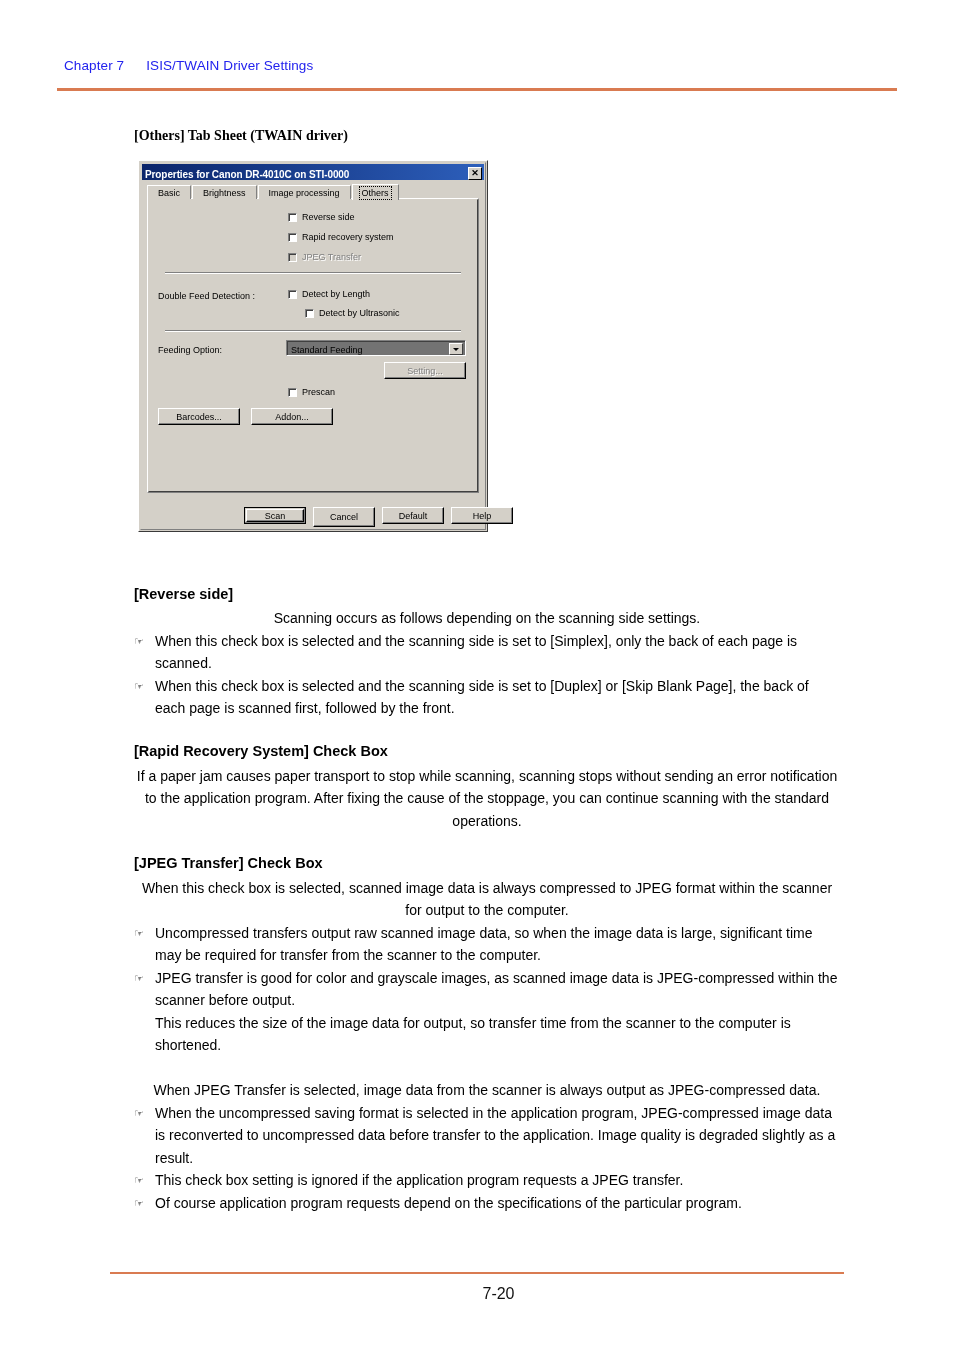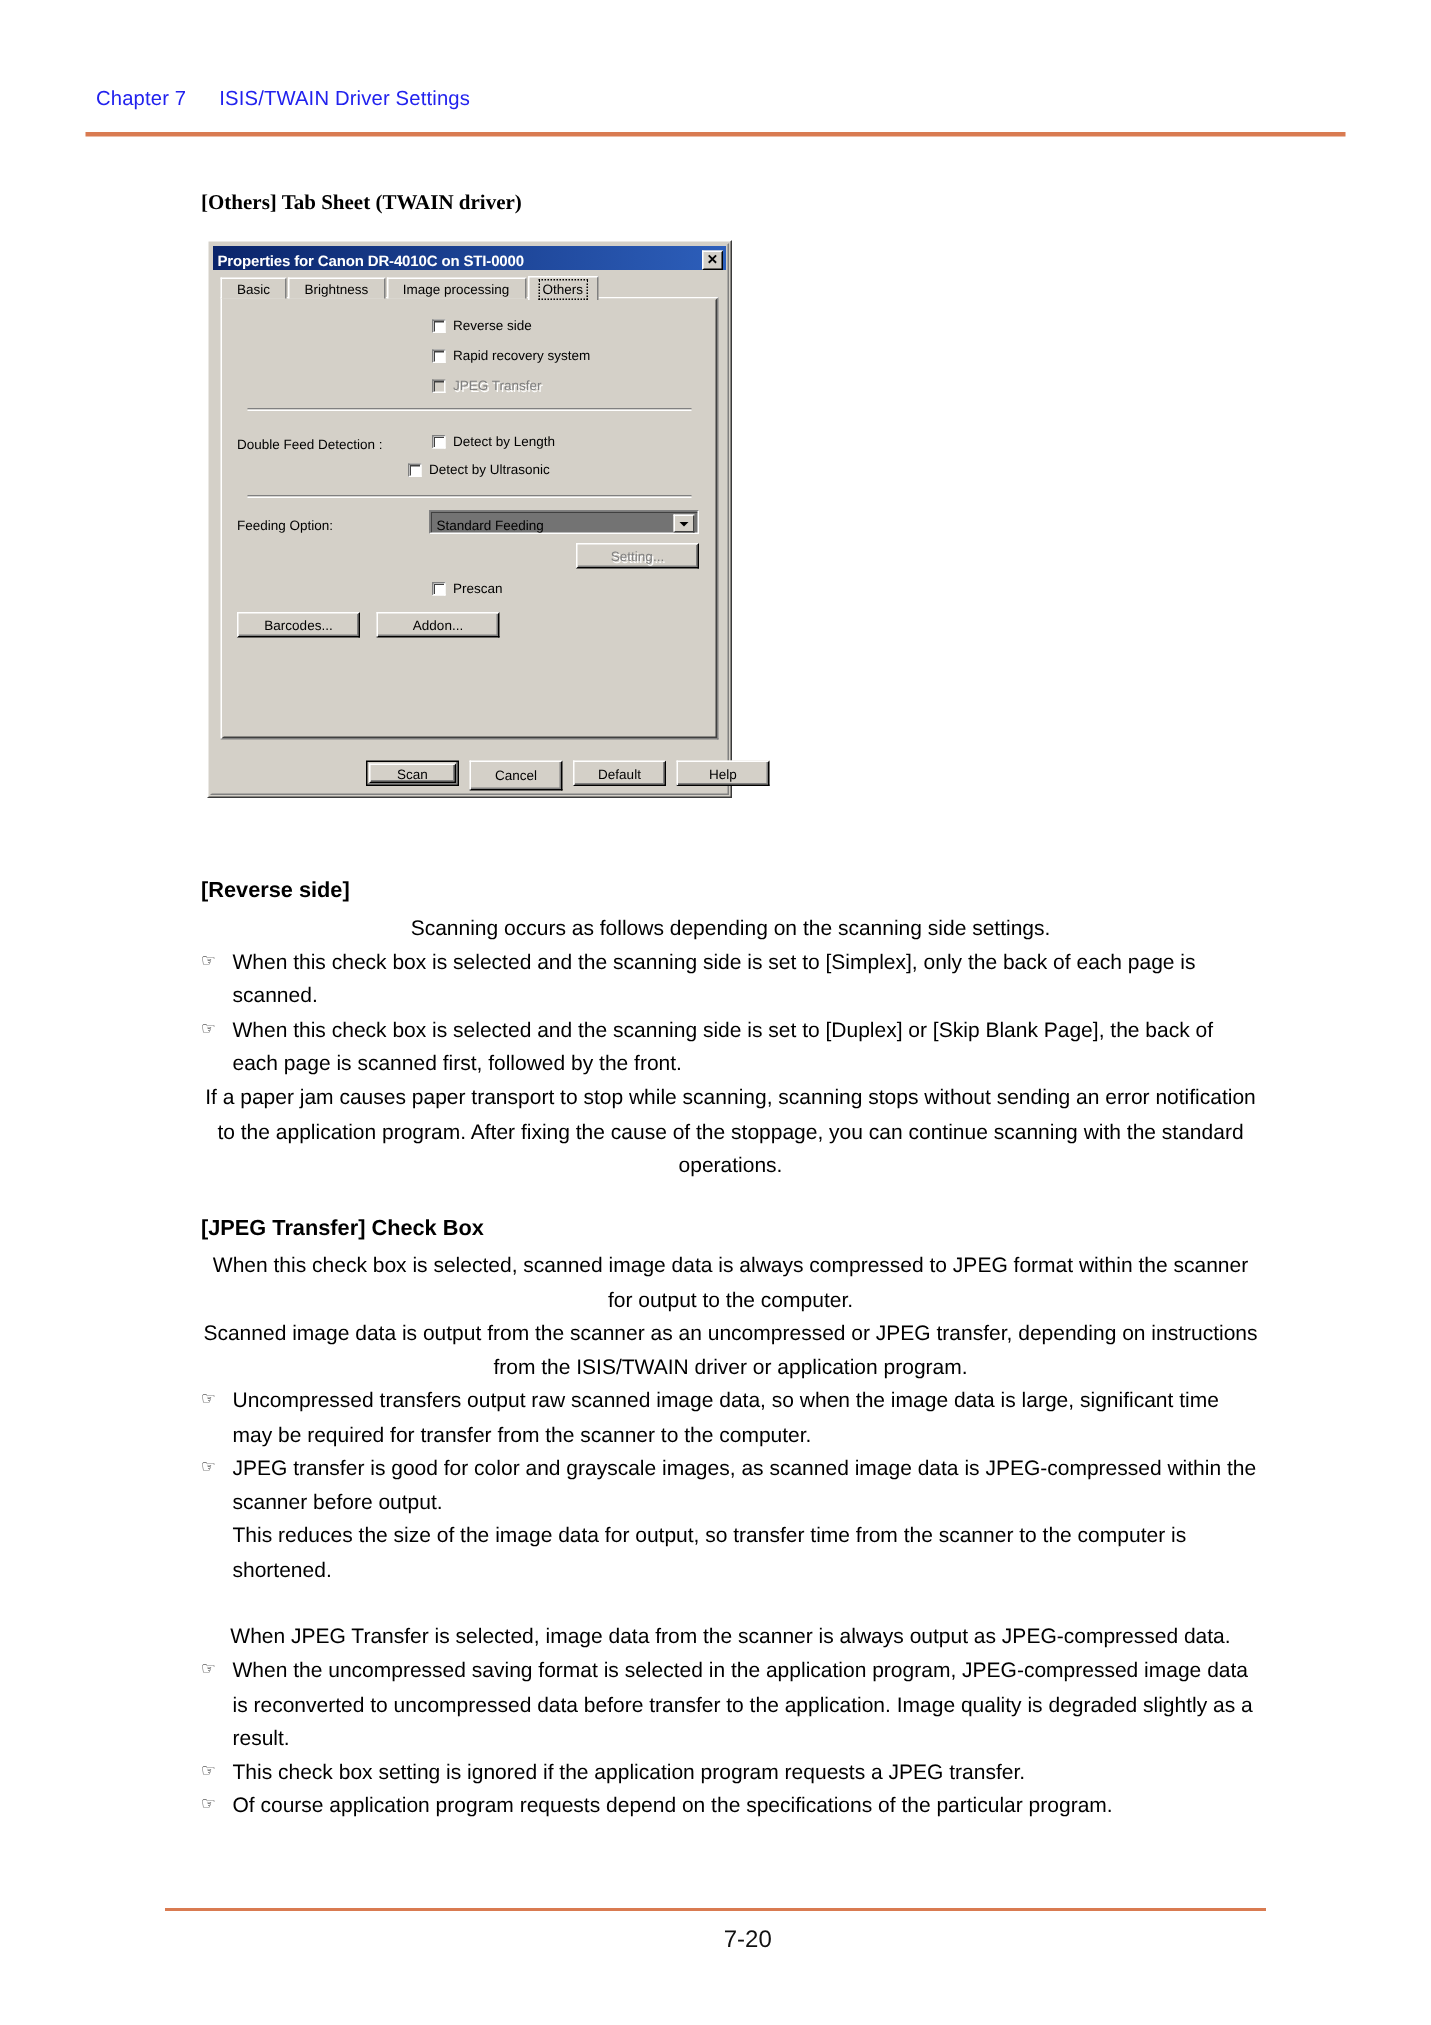--- a/index.html
+++ b/index.html
@@ -363,25 +363,25 @@
     <li>
       <span class="bullet">☞</span>
       <span>When this check box is selected and the scanning side is set to [Simplex], only the back of each page is scanned.</span>
     </li>
     <li>
       <span class="bullet">☞</span>
       <span>When this check box is selected and the scanning side is set to [Duplex] or [Skip Blank Page],  the back of each page is scanned first, followed by the front.</span>
     </li>
   </ul>
 
+  <h3 class="section-head">[Rapid Recovery System] Check Box</h3>
   <p class="para">If a paper jam causes paper transport to stop while scanning, scanning stops without sending an error notification to the application program. After fixing the cause of the stoppage, you can continue scanning with the standard operations.</p>
 
   <h3 class="section-head">[JPEG Transfer] Check Box</h3>
   <p class="para">When this check box is selected, scanned image data is always compressed to JPEG format within the scanner for output to the computer.</p>
-  <p class="para">Scanned image data is output from the scanner as an uncompressed or JPEG transfer, depending on instructions from the ISIS/TWAIN driver or application program.</p>
   <ul class="hand-list">
     <li>
       <span class="bullet">☞</span>
       <span>Uncompressed transfers output raw scanned image data, so when the image data is large, significant time may be required for transfer from the scanner to the computer.</span>
     </li>
     <li>
       <span class="bullet">☞</span>
       <span>JPEG transfer is good for color and grayscale images, as scanned image data is JPEG-compressed within the scanner before output.</span>
       <span class="cont">This reduces the size of the image data for output, so transfer time from the scanner to the computer is shortened.</span>
     </li>
@@ -441,21 +441,21 @@
 
       <div class="sep" style="left:17px; right:17px; top:73px;"></div>
 
       <div class="field-label" style="left:10px; top:92px;">Double Feed Detection :</div>
 
       <div class="cb-row" style="left:140px; top:90px;">
         <span class="cbox"></span>
         <span class="cb-label">Detect by Length</span>
       </div>
 
-      <div class="cb-row" style="left:124px; top:109px;">
+      <div class="cb-row" style="left:157px; top:109px;">
         <span class="cbox"></span>
         <span class="cb-label">Detect by Ultrasonic</span>
       </div>
 
       <div class="sep" style="left:17px; right:17px; top:131px;"></div>
 
       <div class="field-label" style="left:10px; top:146px;">Feeding Option:</div>
 
       <div class="combo" style="left:138px; right:12px; top:141px;">
         <span class="combo-val">Standard Feeding</span>

